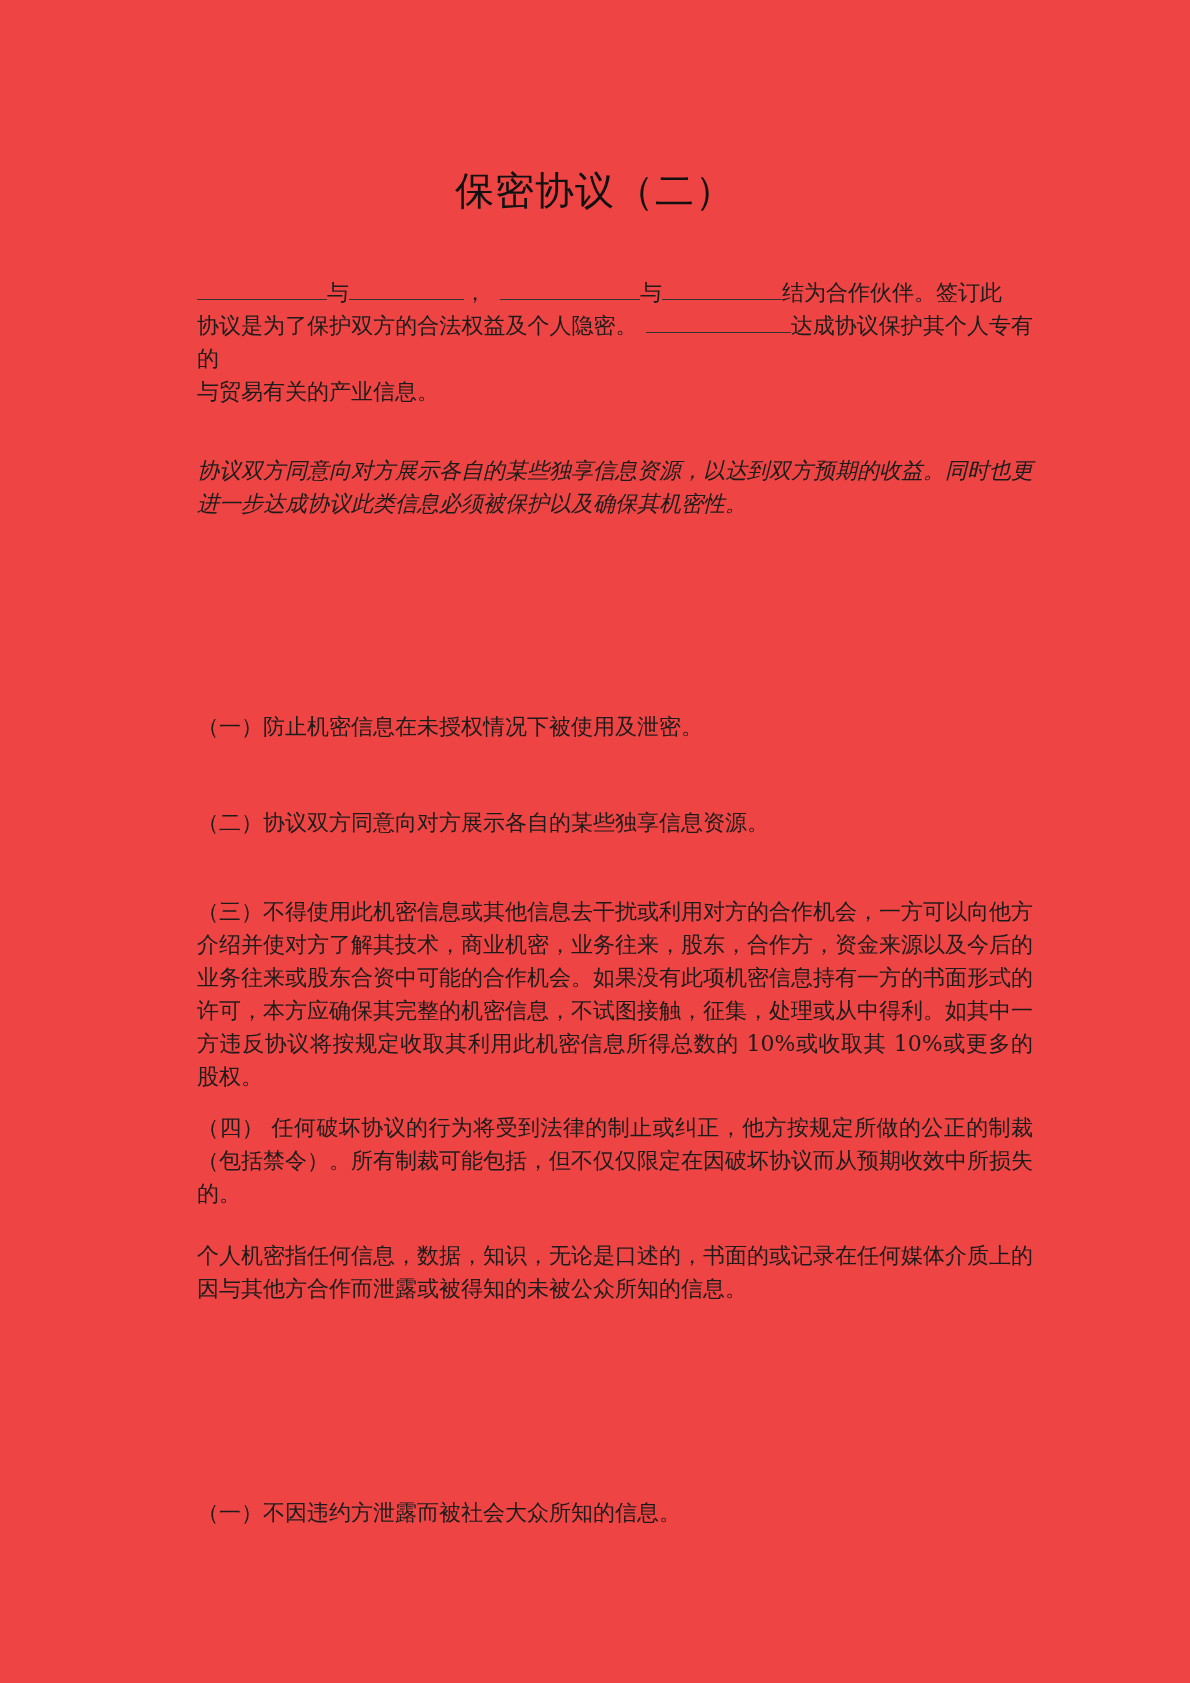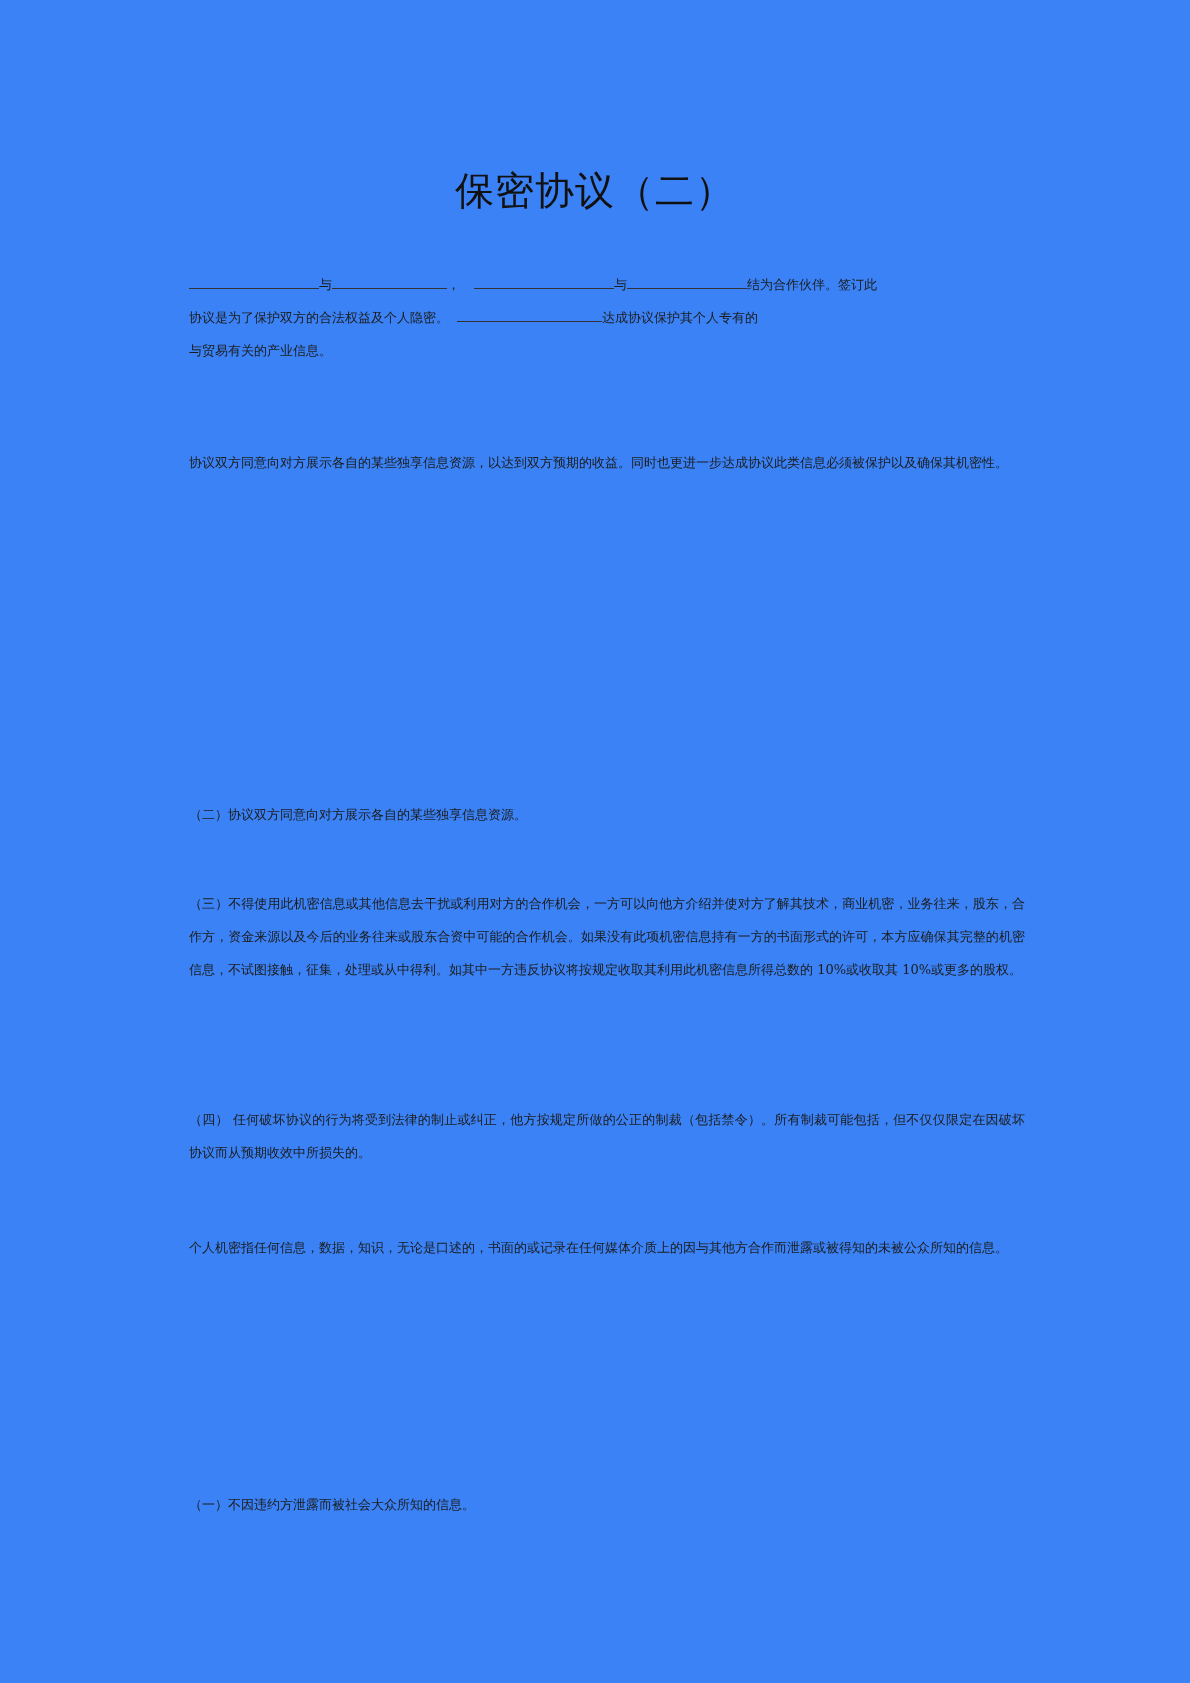--- a/index.html
+++ b/index.html
@@ -1,44 +1,45 @@
 <!DOCTYPE html>
 <html><head>
   <meta charset="utf-8">
   <style>
     html, body { margin: 0; padding: 0; background: #ffffff; }
     body { width: 1190px; height: 1683px; position: relative; overflow: hidden;
       font-family: "DejaVu Serif", "Liberation Serif", serif; color: #1a1a1a; }
-    .page { position: absolute; left: 0; top: 0; width: 1190px; height: 1683px; background: #3b82f6; }
+    .page { position: absolute; left: 0; top: 0; width: 1190px; height: 1683px; background: #ef4444; }
     .title { position: absolute; left: 0; width: 1190px; top: 163px; text-align: center;
       font-size: 39px; line-height: 56px; color: #111; letter-spacing: 1px; }
-    .para { position: absolute; left: 181px; width: 836px; font-size: 13px; line-height: 33px;
-      margin: 8px; text-align: justify; color: #1c1c1c; }
+    .para { position: absolute; left: 181px; width: 836px; font-size: 22px; line-height: 33px;
+      margin: 16px; text-align: justify; color: #1c1c1c; }
     .blank { display: inline-block; border-bottom: 1px solid #333; height: 20px; vertical-align: baseline; }
   </style>
 </head>
 <body>
 
 <div class="page">
 
   <div class="title">保密协议（二）</div>
 
   <div class="para" style="top: 260px;">
     <div>
       <span class="blank" style="width:130px"></span><span>与</span><span class="blank" style="width:115px"></span><span>，</span><span class="blank" style="width:140px;margin-left:14px"></span><span>与</span><span class="blank" style="width:120px"></span><span>结为合作伙伴。签订此</span>
     </div>
     <div>
       <span>协议是为了保护双方的合法权益及个人隐密。</span><span class="blank" style="width:145px;margin-left:8px"></span><span>达成协议保护其个人专有的</span>
     </div>
     <div>与贸易有关的产业信息。</div>
   </div>
 
-  <p class="para" style="top: 438px;">协议双方同意向对方展示各自的某些独享信息资源，以达到双方预期的收益。同时也更进一步达成协议此类信息必须被保护以及确保其机密性。</p>
+  <p class="para" style="top: 438px; font-style: italic;">协议双方同意向对方展示各自的某些独享信息资源，以达到双方预期的收益。同时也更进一步达成协议此类信息必须被保护以及确保其机密性。</p>
 
 
+  <p class="para" style="top: 694px;">（一）防止机密信息在未授权情况下被使用及泄密。</p>
 
   <p class="para" style="top: 790px;">（二）协议双方同意向对方展示各自的某些独享信息资源。</p>
 
   <p class="para" style="top: 879px;">（三）不得使用此机密信息或其他信息去干扰或利用对方的合作机会，一方可以向他方介绍并使对方了解其技术，商业机密，业务往来，股东，合作方，资金来源以及今后的业务往来或股东合资中可能的合作机会。如果没有此项机密信息持有一方的书面形式的许可，本方应确保其完整的机密信息，不试图接触，征集，处理或从中得利。如其中一方违反协议将按规定收取其利用此机密信息所得总数的 10%或收取其 10%或更多的股权。</p>
 
   <p class="para" style="top: 1095px;">（四）  任何破坏协议的行为将受到法律的制止或纠正，他方按规定所做的公正的制裁（包括禁令）。所有制裁可能包括，但不仅仅限定在因破坏协议而从预期收效中所损失的。</p>
 
   <p class="para" style="top: 1223px;">个人机密指任何信息，数据，知识，无论是口述的，书面的或记录在任何媒体介质上的因与其他方合作而泄露或被得知的未被公众所知的信息。</p>
 
 

